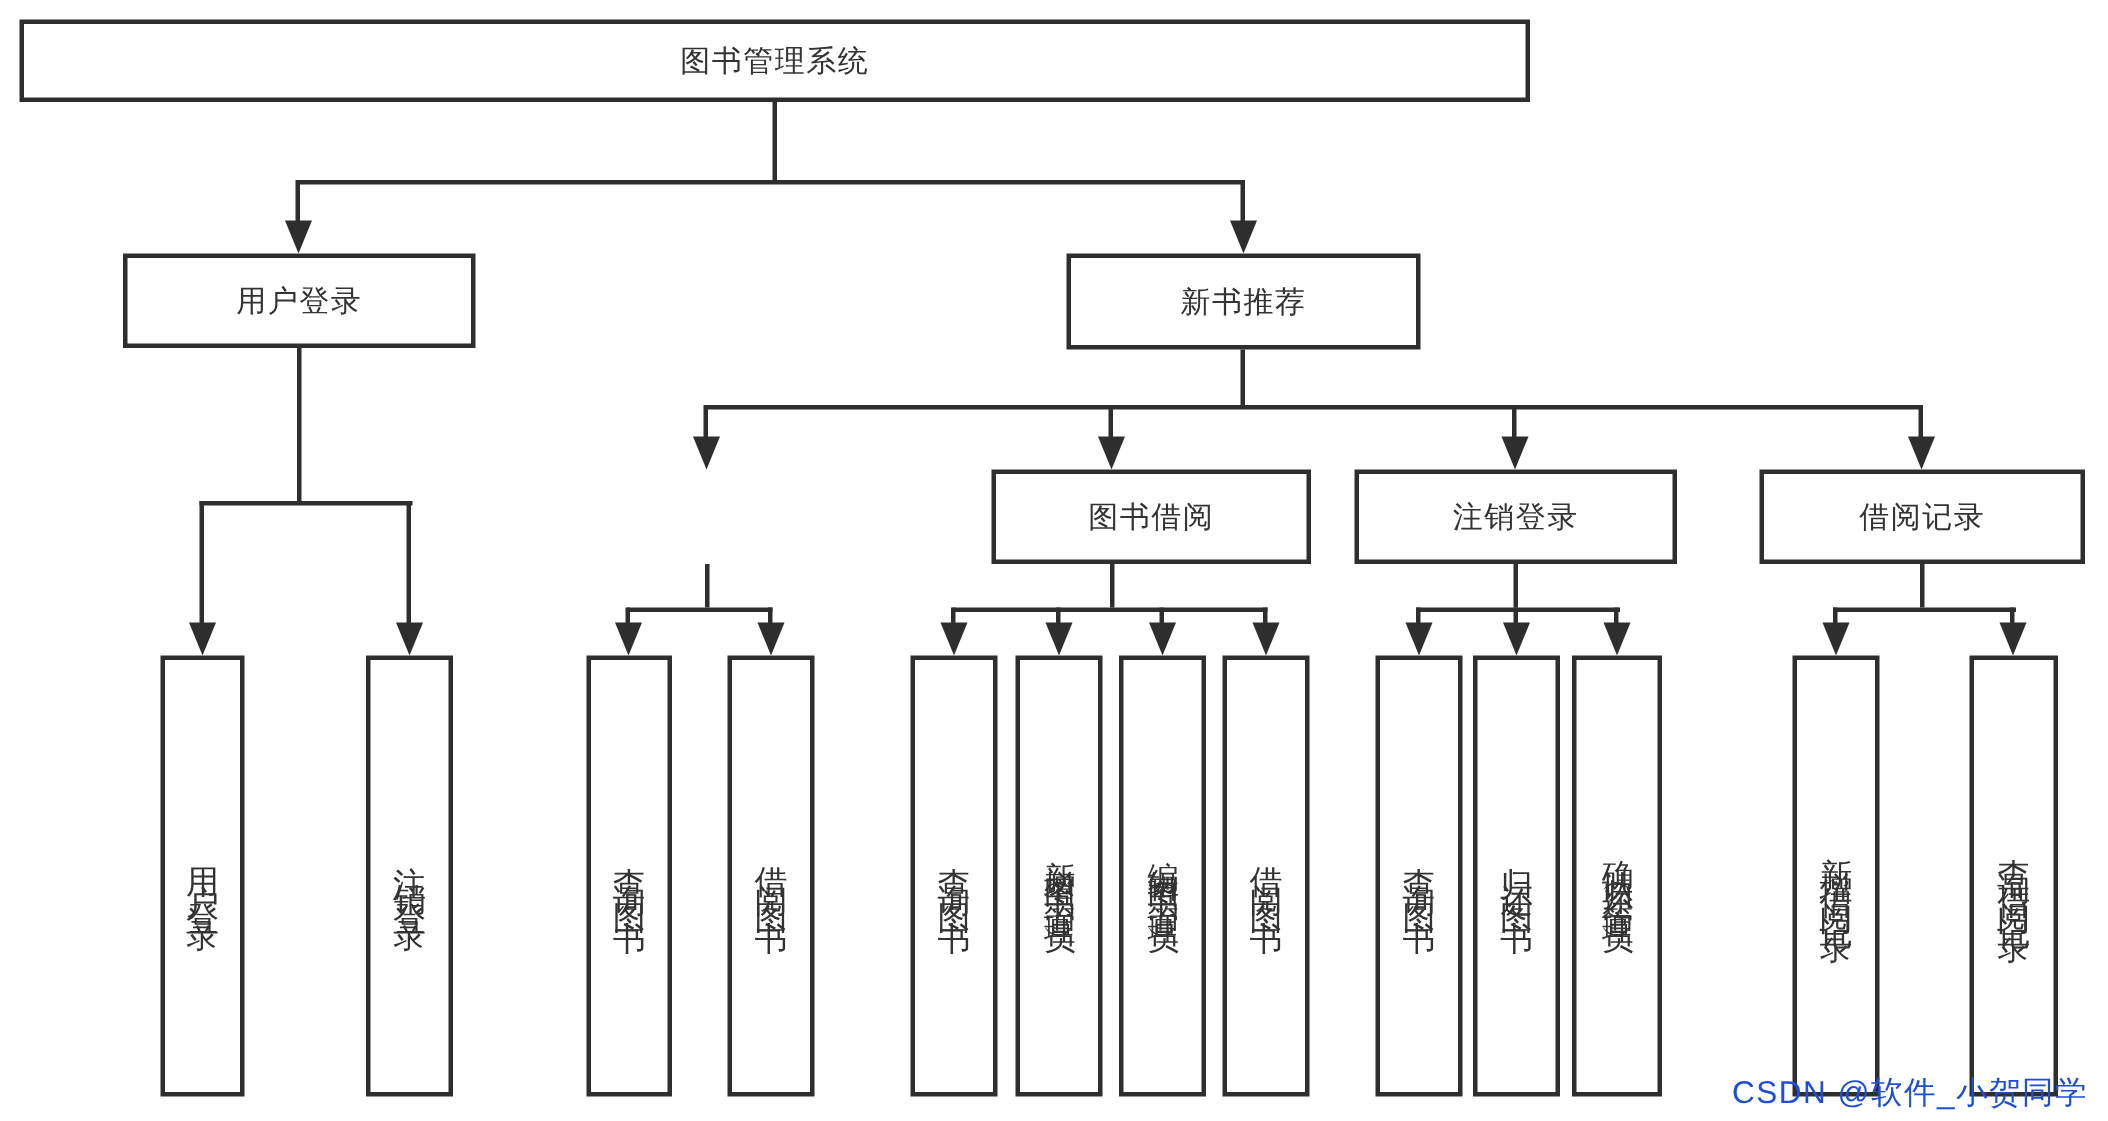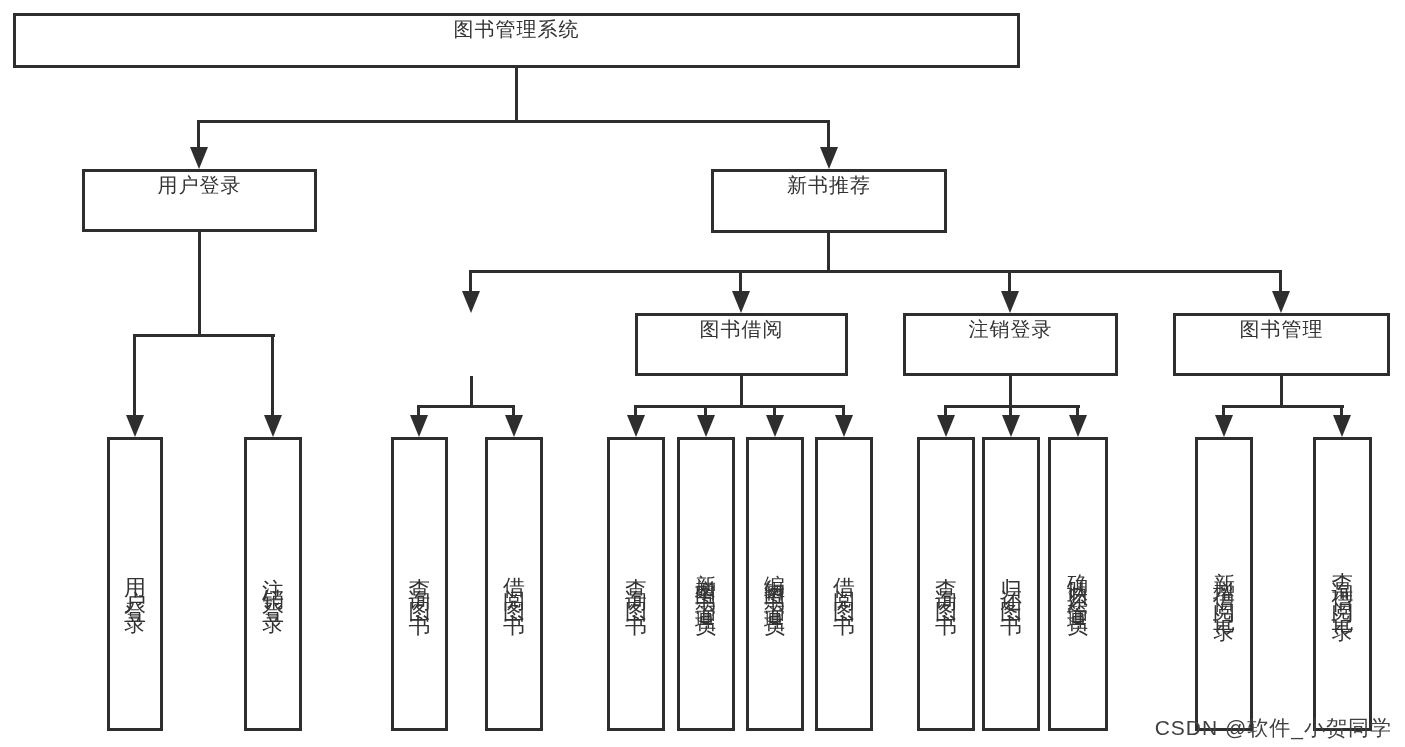--- a/index.html
+++ b/index.html
@@ -7,21 +7,21 @@
     --border:#2e2e2e;
     --text:#333333;
   }
   html,body{margin:0;padding:0;background:#ffffff;}
   .canvas{
     position:relative;width:1405px;height:747px;background:#ffffff;
     overflow:hidden;font-family:"Liberation Sans", sans-serif;
   }
   .node{
     box-sizing:border-box;position:absolute;border:3px solid var(--border);
-    background:#ffffff;display:flex;align-items:flex-start;justify-content:center;
+    background:#ffffff;display:flex;align-items:center;justify-content:center;
     font-size:20px;color:var(--text);letter-spacing:1px;white-space:nowrap;
   }
   .vnode{
     box-sizing:border-box;position:absolute;border:3px solid var(--border);
     background:#ffffff;display:flex;align-items:center;justify-content:center;
     color:var(--text);top:437px;height:294px;
   }
   .vnode span{
     writing-mode:vertical-rl;text-orientation:mixed;
     font-size:22px;letter-spacing:12px;line-height:1;
@@ -35,21 +35,21 @@
     position:absolute;left:7px;top:0;width:3px;height:calc(100% - 18px);
     background:var(--line);display:block;
   }
   .varrow .tri{
     position:absolute;left:0;bottom:0;width:0;height:0;display:block;
     border-left:9px solid transparent;border-right:9px solid transparent;
     border-top:22px solid var(--line);
   }
   .watermark{
     position:absolute;right:13px;top:714px;font-size:21px;
-    color:#404040;white-space:nowrap;z-index:5;letter-spacing:1px;
+    color:#1d4ed8;white-space:nowrap;z-index:5;letter-spacing:1px;
   }
 </style>
 </head>
 <body>
 
 <div class="canvas">
 
   <div class="node" style="left:13px;top:13px;width:1007px;height:55px">
     <span>图书管理系统</span>
   </div>
@@ -95,28 +95,28 @@
   </div>
   <div class="varrow" style="left:1001px;top:270px;height:43px">
     <i class="stem"></i>
       <i class="tri"></i>
   </div>
   <div class="varrow" style="left:1272px;top:270px;height:43px">
     <i class="stem"></i>
       <i class="tri"></i>
   </div>
 
-  <div class="node" style="left:635px;top:313px;width:213px;height:63px">
+  <div class="node" style="left:661px;top:313px;width:213px;height:63px">
     <span>图书借阅</span>
   </div>
   <div class="node" style="left:903px;top:313px;width:215px;height:63px">
     <span>注销登录</span>
   </div>
   <div class="node" style="left:1173px;top:313px;width:217px;height:63px">
-    <span>图书管理</span>
+    <span>借阅记录</span>
   </div>
 
   <div class="vline" style="left:470px;top:376px;height:29px"></div>
   <div class="hline" style="left:418px;top:405px;width:97px"></div>
   <div class="varrow" style="left:410px;top:405px;height:32px">
     <i class="stem"></i>
       <i class="tri"></i>
   </div>
   <div class="varrow" style="left:505px;top:405px;height:32px">
     <i class="stem"></i>

